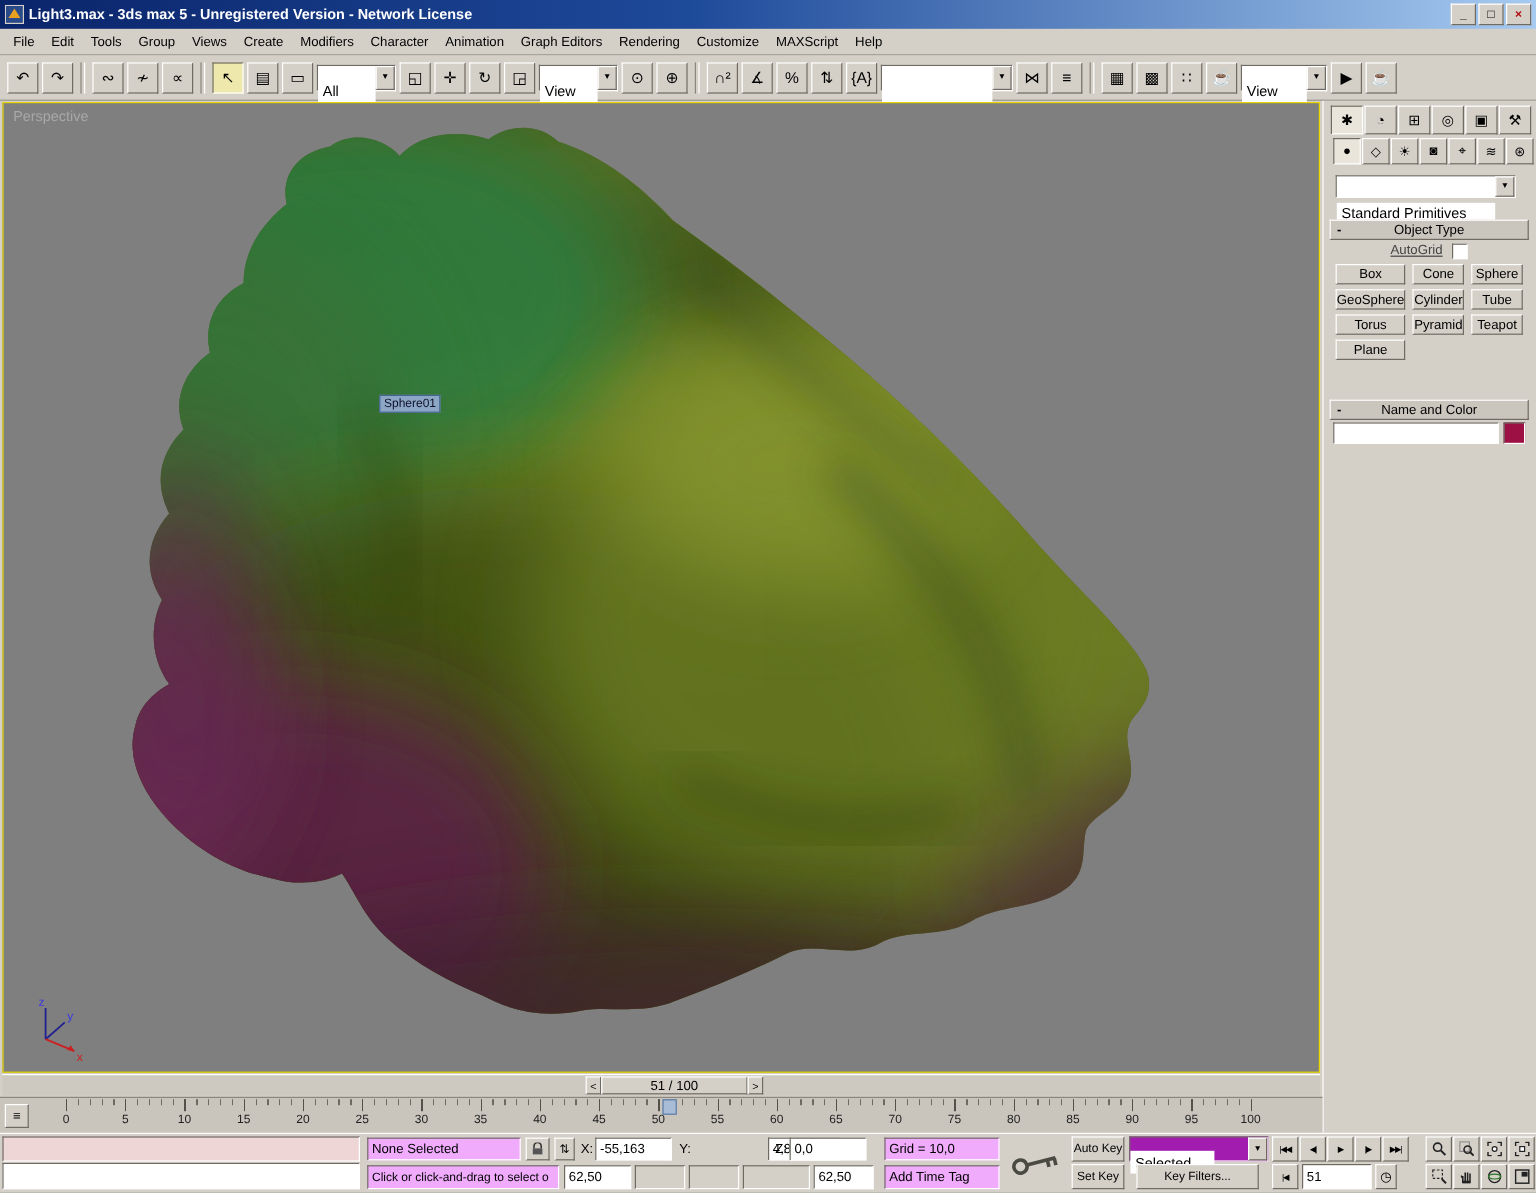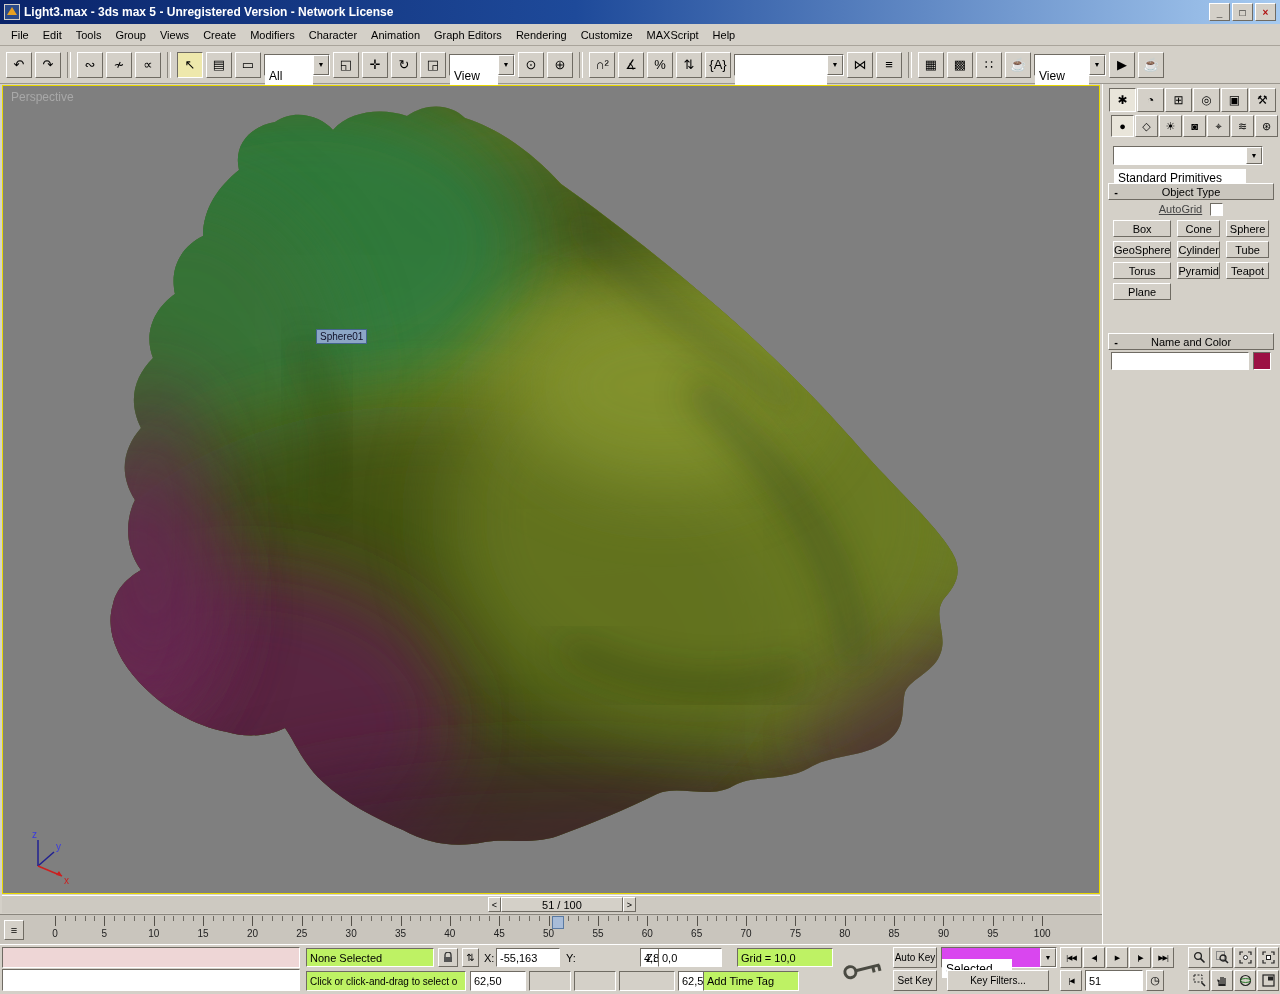--- a/index.html
+++ b/index.html
@@ -2,21 +2,21 @@
 <html><head>
 <meta charset="utf-8">
 <style>
   html,body{margin:0;padding:0;background:#555;}
   .screen{position:relative;width:1280px;height:994px;background:#d4d0c8;
           font-family:"Liberation Sans",sans-serif;font-size:11px;color:#000;overflow:hidden;}
 
   
   .raised{border:1px solid;border-color:#ffffff #6f6b63 #6f6b63 #ffffff;background:#d4d0c8;}
   .sunken{border:1px solid;border-color:#6f6b63 #ffffff #ffffff #6f6b63;background:#ffffff;}
-  .sunkeng{border:1px solid;border-color:#6f6b63 #ffffff #ffffff #6f6b63;background:#bef264;}
+  .sunkeng{border:1px solid;border-color:#6f6b63 #ffffff #ffffff #6f6b63;background:#f0abfc;}
 
   
   .titlebar{position:absolute;left:0;top:0;width:1280px;height:24px;
             background:linear-gradient(to right,#0a246a 0%,#1e4a9a 45%,#a6caf0 100%);
             display:flex;align-items:center;padding:0 4px;box-sizing:border-box;color:#fff;}
   .app-icon{width:16px;height:16px;margin-right:4px;flex:none;}
   .win-title{font-weight:bold;font-size:12px;white-space:nowrap;}
   .win-btns{margin-left:auto;display:flex;gap:2px;}
   .win-btn{width:19px;height:16px;display:flex;align-items:center;justify-content:center;
            font-size:10px;font-weight:bold;color:#000;cursor:default;}
@@ -373,37 +373,37 @@
     <div class="sb lbl" style="left:646px;top:3px;height:19px;">Z:</div>
     <div class="sb field sunken" style="left:658px;top:3px;width:64px;height:19px;">0,0</div>
     <div class="sb field sunkeng" style="left:737px;top:3px;width:96px;height:19px;">Grid = 10,0</div>
 
     <div class="sb field sunkeng small10" style="left:306px;top:26px;width:160px;height:20px;">Click or click-and-drag to select o</div>
     <div class="sb field sunken" style="left:470px;top:26px;width:56px;height:20px;">62,50</div>
     <div class="sb field sunken" style="left:529px;top:26px;width:42px;height:20px;background:#d4d0c8;"></div>
     <div class="sb field sunken" style="left:574px;top:26px;width:42px;height:20px;background:#d4d0c8;"></div>
     <div class="sb field sunken" style="left:619px;top:26px;width:56px;height:20px;background:#d4d0c8;"></div>
     <div class="sb field sunken" style="left:678px;top:26px;width:50px;height:20px;">62,50</div>
-    <div class="sb field sunkeng" style="left:703px;top:26px;width:96px;height:20px;text-align:center;">Add Time Tag</div>
+    <div class="sb field sunkeng" style="left:737px;top:26px;width:96px;height:20px;text-align:center;">Add Time Tag</div>
 
     <div class="sb btn" style="left:838px;top:2px;width:50px;height:44px;">
       <svg width="42" height="26" viewBox="0 0 42 26">
         <g transform="rotate(-14 21 13)">
           <circle cx="8" cy="13" r="5.5" fill="none" stroke="#4a4a42" stroke-width="3"></circle>
           <line x1="13.5" y1="13" x2="38" y2="13" stroke="#4a4a42" stroke-width="3"></line>
           <line x1="31" y1="13" x2="31" y2="19" stroke="#4a4a42" stroke-width="3"></line>
           <line x1="37" y1="13" x2="37" y2="19" stroke="#4a4a42" stroke-width="3"></line>
         </g>
       </svg>
     </div>
 
     <div class="sb btn raised small10" style="left:893px;top:2px;width:44px;height:21px;">Auto Key</div>
     <div class="sb btn raised small10" style="left:893px;top:25px;width:44px;height:21px;">Set Key</div>
 
-    <div class="sb" style="left:941px;top:2px;width:116px;height:21px;border:1px solid;border-color:#6f6b63 #fff #fff #6f6b63;background:#d946ef;gap:28px;">
+    <div class="sb" style="left:941px;top:2px;width:116px;height:21px;border:1px solid;border-color:#6f6b63 #fff #fff #6f6b63;background:#a21caf;gap:28px;">
       <span class="dd-val">Selected</span>
       <span class="dd-btn">▼</span>
     </div>
     <div class="sb btn raised small10" style="left:947px;top:25px;width:102px;height:21px;">Key Filters...</div>
 
     <div class="sb" id="playback-row" style="left:1060px;top:2px;height:21px;gap:1px;">
         <span class="pb-btn raised">|◀◀</span>
         <span class="pb-btn raised">◀|</span>
         <span class="pb-btn raised">▶</span>
         <span class="pb-btn raised">|▶</span>

